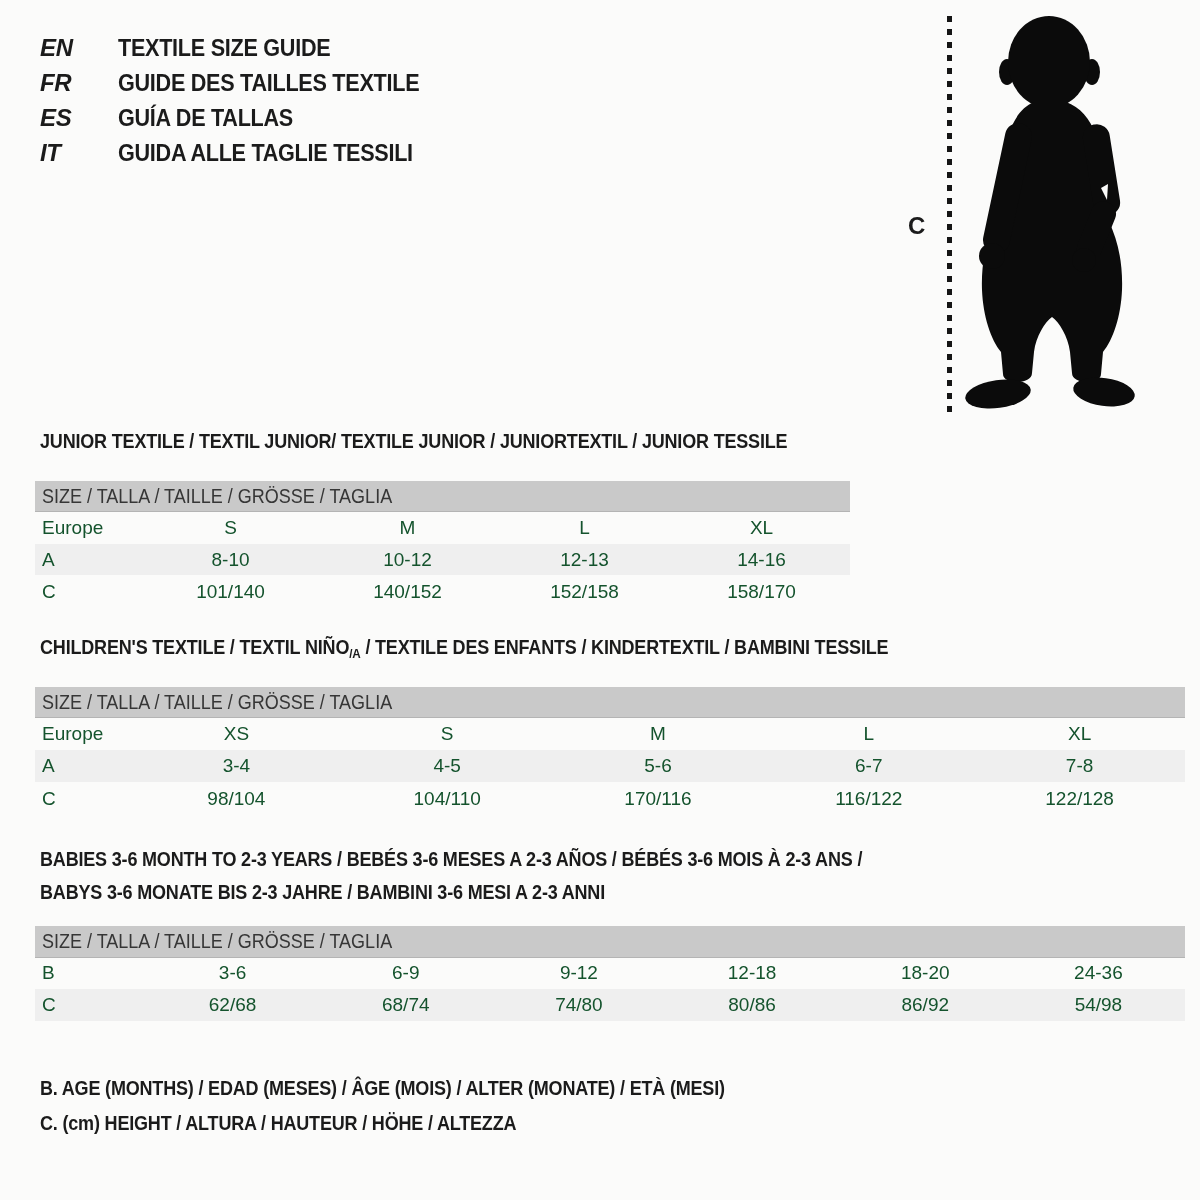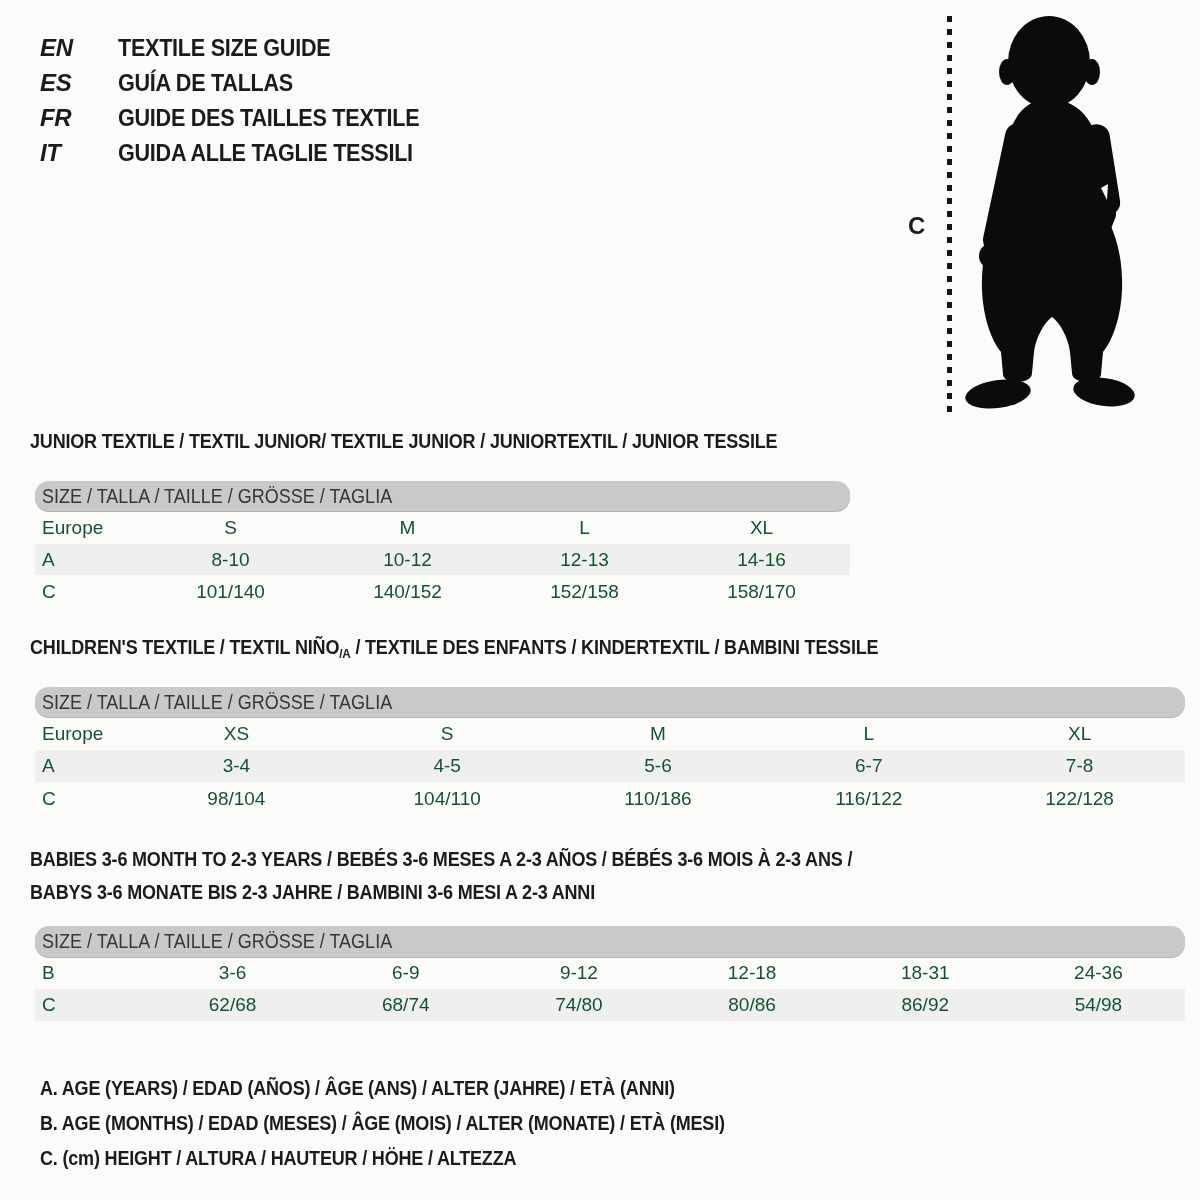--- a/index.html
+++ b/index.html
@@ -12,26 +12,26 @@
   
   .lang-block{position:absolute;left:40px;top:30px;}
   .lang-row{display:flex;height:35px;align-items:center;font-size:24px;font-weight:bold;letter-spacing:-.3px;}
   .lang-code{width:78px;flex:0 0 78px;font-style:italic;}
   
   .measure-label{position:absolute;left:908px;top:212px;font-size:24px;font-weight:bold;}
   .measure-line{position:absolute;left:947px;top:16px;width:5px;height:402px;
     background:repeating-linear-gradient(to bottom,#151515 0 6px,rgba(0,0,0,0) 6px 13px);}
   .baby-svg{position:absolute;left:956px;top:10px;}
   
-  .sec-title{position:absolute;left:30px;font-size:20px;font-weight:bold;letter-spacing:-.2px;white-space:nowrap;}
+  .sec-title{position:absolute;left:40px;font-size:20px;font-weight:bold;letter-spacing:-.2px;white-space:nowrap;}
   .sub-a{font-size:13px;vertical-align:-4px;font-weight:bold;}
   
   .size-table{position:absolute;left:35px;}
   .size-bar{height:30px;background:#c9c9c9;display:flex;align-items:center;padding-left:7px;
-    font-size:20px;color:#363636;box-shadow:0 1px 0 #b4b4b4;border-radius:14px;}
+    font-size:20px;color:#363636;box-shadow:0 1px 0 #b4b4b4;}
   .trow{display:grid;align-items:center;font-size:19px;color:#14532d;}
   .trow .lbl{text-align:left;padding-left:7px;}
   .trow .val{text-align:center;}
   .shaded{background:#efefef;}
   .g-junior{grid-template-columns:107px repeat(4,1fr);}
   .g-children{grid-template-columns:96px repeat(5,1fr);}
   .g-babies{grid-template-columns:111px repeat(6,1fr);}
   .h33{height:33px;} .h32{height:32px;} .h31{height:31px;}
   
   .legend{position:absolute;left:40px;top:1071px;}
@@ -39,26 +39,26 @@
 </style>
 </head>
 <body>
 
 <div class="lang-block">
   <div class="lang-row">
     <span class="lang-code">EN</span>
     <span class="cond">TEXTILE SIZE GUIDE</span>
   </div>
   <div class="lang-row">
+    <span class="lang-code">FR</span>
+    <span class="cond">GUIDE DES TAILLES TEXTILE</span>
+  </div>
+  <div class="lang-row">
     <span class="lang-code">ES</span>
     <span class="cond">GUÍA DE TALLAS</span>
-  </div>
-  <div class="lang-row">
-    <span class="lang-code">FR</span>
-    <span class="cond">GUIDE DES TAILLES TEXTILE</span>
   </div>
   <div class="lang-row">
     <span class="lang-code">IT</span>
     <span class="cond">GUIDA ALLE TAGLIE TESSILI</span>
   </div>
 </div>
 
 <div class="measure-label">C</div>
 <div class="measure-line"></div>
 <svg class="baby-svg" width="190" height="408" viewBox="0 0 190 408" aria-hidden="true">
@@ -145,21 +145,21 @@
     <span class="val">3-4</span>
     <span class="val">4-5</span>
     <span class="val">5-6</span>
     <span class="val">6-7</span>
     <span class="val">7-8</span>
   </div>
   <div class="trow g-children h33">
     <span class="lbl">C</span>
     <span class="val">98/104</span>
     <span class="val">104/110</span>
-    <span class="val">110/186</span>
+    <span class="val">170/116</span>
     <span class="val">116/122</span>
     <span class="val">122/128</span>
   </div>
 </div>
 
 <div class="sec-title" style="top:848px">
   <span class="cond">BABIES 3-6 MONTH TO 2-3 YEARS / BEBÉS 3-6 MESES A 2-3 AÑOS / BÉBÉS 3-6 MOIS À 2-3 ANS /</span>
 </div>
 <div class="sec-title" style="top:881px">
   <span class="cond">BABYS 3-6 MONATE BIS 2-3 JAHRE / BAMBINI 3-6 MESI A 2-3 ANNI</span>
@@ -167,37 +167,34 @@
 <div class="size-table" style="top:926px;width:1150px">
   <div class="size-bar" style="height:31px">
     <span class="cond">SIZE / TALLA / TAILLE / GRÖSSE / TAGLIA</span>
   </div>
   <div class="trow g-babies h32">
     <span class="lbl">B</span>
     <span class="val">3-6</span>
     <span class="val">6-9</span>
     <span class="val">9-12</span>
     <span class="val">12-18</span>
-    <span class="val">18-31</span>
+    <span class="val">18-20</span>
     <span class="val">24-36</span>
   </div>
   <div class="trow g-babies h32 shaded">
     <span class="lbl">C</span>
     <span class="val">62/68</span>
     <span class="val">68/74</span>
     <span class="val">74/80</span>
     <span class="val">80/86</span>
     <span class="val">86/92</span>
     <span class="val">54/98</span>
   </div>
 </div>
 
 <div class="legend">
   <div class="legend-line">
-    <span class="cond">A. AGE (YEARS) / EDAD (AÑOS) / ÂGE (ANS) / ALTER (JAHRE) / ETÀ (ANNI)</span>
-  </div>
-  <div class="legend-line">
     <span class="cond">B. AGE (MONTHS) / EDAD (MESES) / ÂGE (MOIS) / ALTER (MONATE) / ETÀ (MESI)</span>
   </div>
   <div class="legend-line">
     <span class="cond">C. (cm) HEIGHT / ALTURA / HAUTEUR / HÖHE / ALTEZZA</span>
   </div>
 </div>
 
 </body></html>

